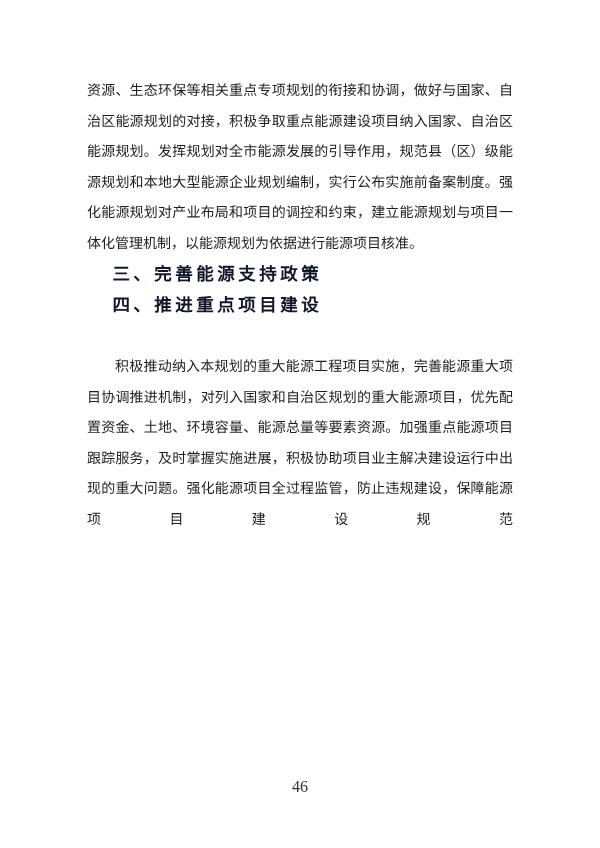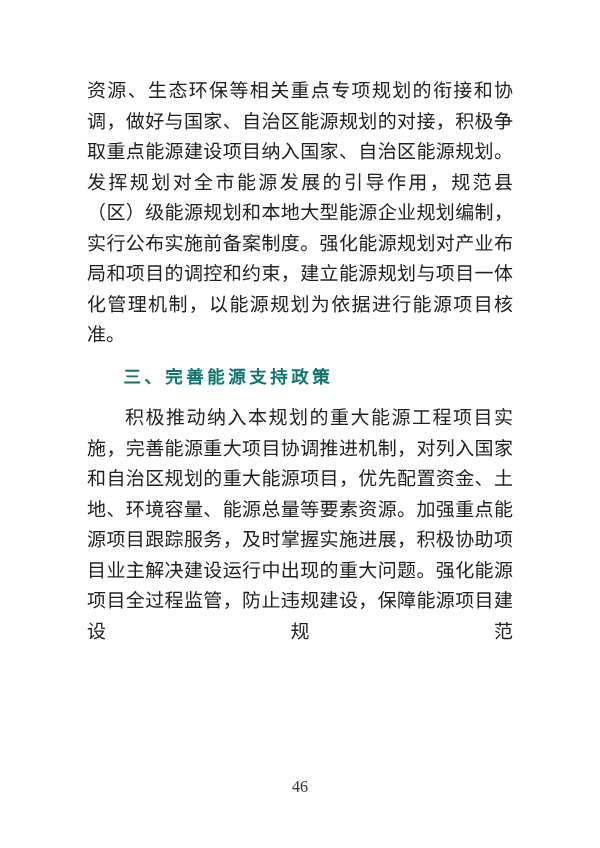--- a/index.html
+++ b/index.html
@@ -21,58 +21,60 @@
     background: #ffffff;
   }
   .content {
     position: absolute;
     left: 87px;
     top: 76px;
     width: 426px;
   }
   p.body {
     margin: 0;
-    font-size: 19px;
+    font-size: 14px;
     line-height: 30.5px;
     text-align: justify;
     text-justify: inter-character;
     word-break: normal;
   }
   p.body.indent {
     text-indent: 2em;
   }
   p.body.continues {
     
     text-align-last: justify;
+    margin-top: 32px;
   }
   h3.heading {
-    margin: 11px;
+    margin: 0;
     font-family: "Liberation Sans", "DejaVu Sans", sans-serif;
     font-weight: bold;
     font-size: 17.5px;
     line-height: 30.5px;
     letter-spacing: 3.5px;
     text-indent: 1.45em;
-    color: #0f766e;
+    color: #0f172a;
   }
   .page-number {
     position: absolute;
     left: 0;
     right: 0;
     top: 780px;
     text-align: center;
     font-size: 16px;
     line-height: 14px;
     color: #333333;
     font-family: "Liberation Serif", "DejaVu Serif", serif;
   }
 </style>
 </head>
 <body>
 
 <div class="page">
   <div class="content">
     <p class="body">资源、生态环保等相关重点专项规划的衔接和协调，做好与国家、自治区能源规划的对接，积极争取重点能源建设项目纳入国家、自治区能源规划。发挥规划对全市能源发展的引导作用，规范县（区）级能源规划和本地大型能源企业规划编制，实行公布实施前备案制度。强化能源规划对产业布局和项目的调控和约束，建立能源规划与项目一体化管理机制，以能源规划为依据进行能源项目核准。</p>
     <h3 class="heading">三、完善能源支持政策</h3>
+    <h3 class="heading">四、推进重点项目建设</h3>
     <p class="body indent continues">积极推动纳入本规划的重大能源工程项目实施，完善能源重大项目协调推进机制，对列入国家和自治区规划的重大能源项目，优先配置资金、土地、环境容量、能源总量等要素资源。加强重点能源项目跟踪服务，及时掌握实施进展，积极协助项目业主解决建设运行中出现的重大问题。强化能源项目全过程监管，防止违规建设，保障能源项目建设规范</p>
   </div>
   <div class="page-number">46</div>
 </div>
 
 </body></html>

